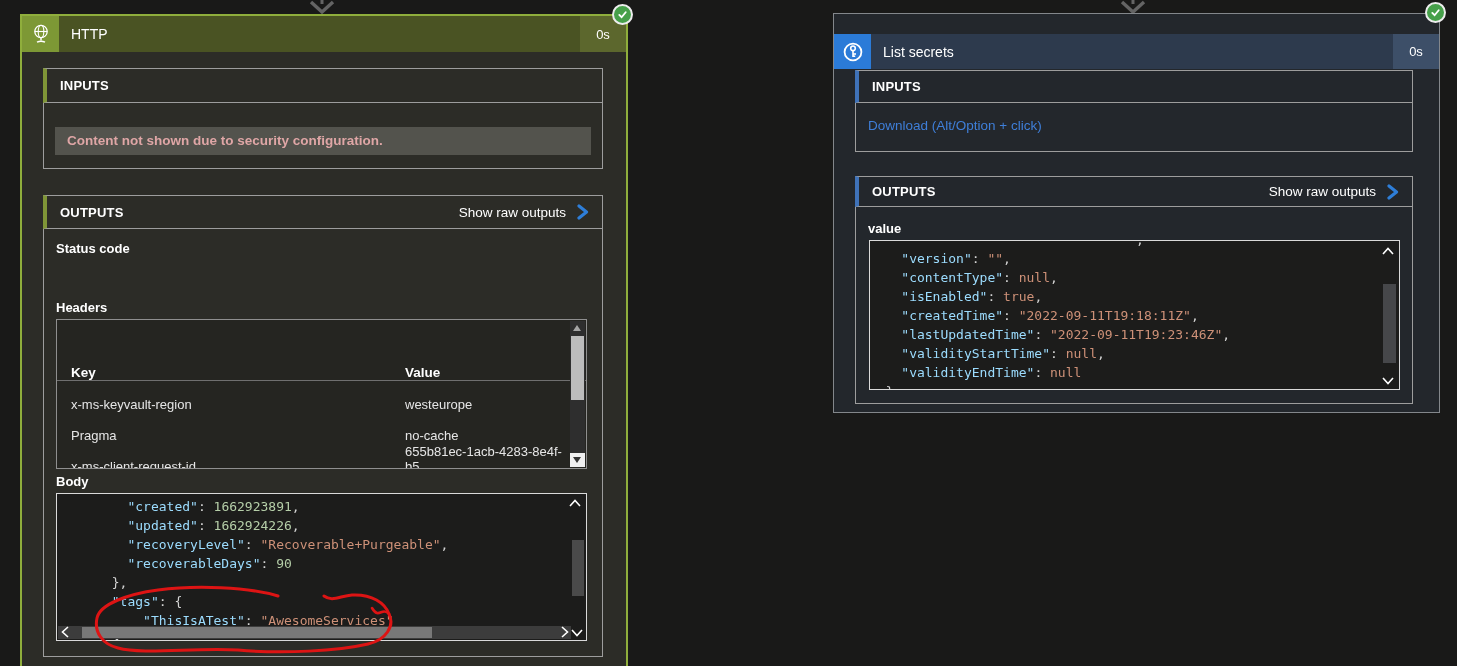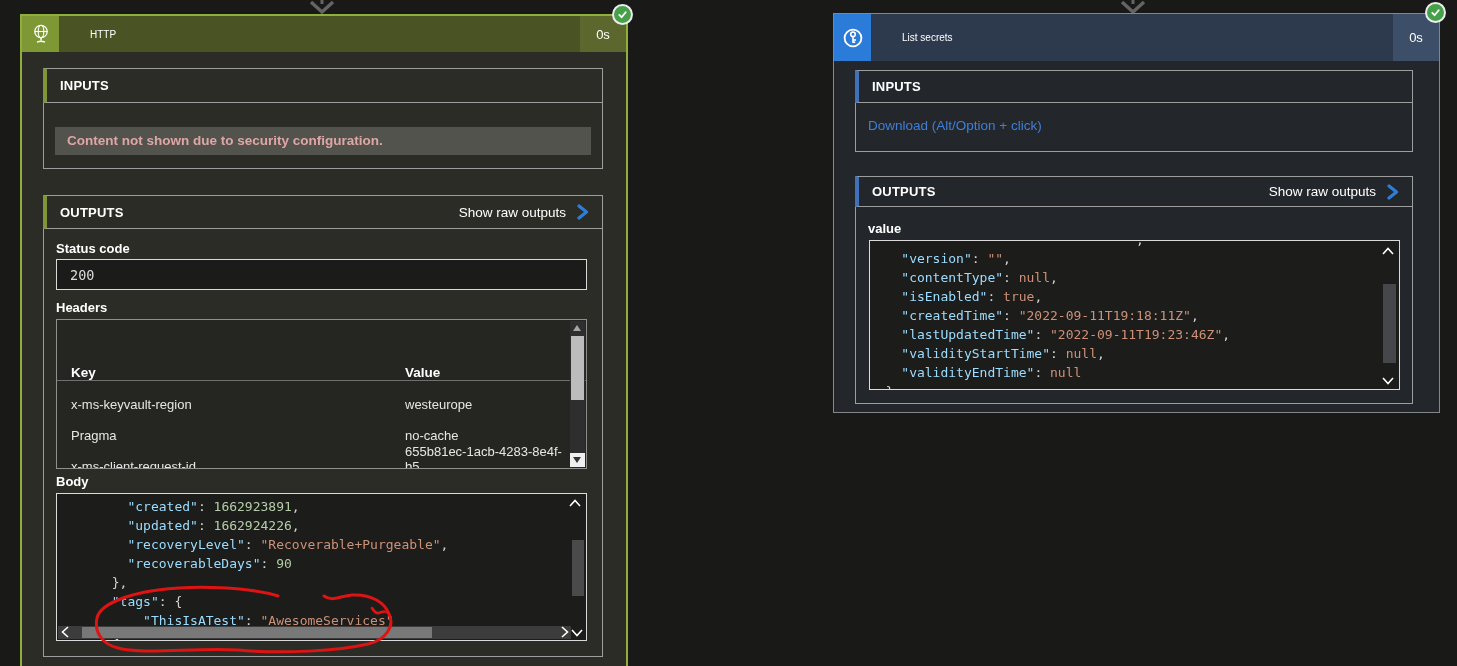--- a/index.html
+++ b/index.html
@@ -8,27 +8,27 @@
 
   
   .flow-arrow{position:absolute;top:0;}
 
   
   .card{position:absolute;box-sizing:border-box;}
   .card-http{left:20px;top:14px;width:608px;height:658px;border:2px solid #8fae3c;background:#2c2c27;}
   .card-secrets{left:833px;top:13px;width:607px;height:400px;border:1px solid #83878b;background:#23272c;}
 
   .card-header{position:absolute;left:0;top:0;right:0;height:36px;display:flex;align-items:stretch;cursor:pointer;}
-  .card-secrets .card-header{height:47px;}
+  .card-secrets .card-header{height:35px;margin-top:20px;}
   .http-header{background:#4a5323;}
   .secrets-header{background:#2d3a4d;}
   .icon-box{width:37px;display:flex;align-items:center;justify-content:center;flex:none;}
   .http-iconbox{background:#7d9835;}
   .secrets-iconbox{background:#2b7bd8;}
-  .card-title{flex:1;display:flex;align-items:center;padding-left:31px;color:#fff;font-size:10px;}
+  .card-title{flex:1;display:flex;align-items:center;padding-left:12px;color:#fff;font-size:14px;}
   .duration{width:46px;flex:none;display:flex;align-items:center;justify-content:center;color:#fff;font-size:13px;}
   .http-duration{background:#5c672d;}
   .secrets-duration{background:#3d4f68;}
 
   .status-badge{position:absolute;right:-7px;top:-12px;width:17px;height:17px;border-radius:50%;
                 background:#46a04a;border:2px solid #ededed;display:flex;align-items:center;justify-content:center;z-index:5;}
 
   
   .sec{position:absolute;}
   .sec-header{box-sizing:border-box;border:1px solid #9d9d9d;display:flex;align-items:center;padding:0 13px;}
@@ -148,21 +148,20 @@
         <div class="raw-link">
           <span>Show raw outputs</span>
           <svg width="12" height="16" viewBox="0 0 12 16">
             <path d="M2,2 L9.5,8 L2,14" stroke="#2e7ed8" stroke-width="3.2" fill="none" stroke-linecap="round" stroke-linejoin="round"></path>
           </svg>
         </div>
       </div>
       <div class="sec-body">
 
         <div class="fld-label" style="left:12px;top:12px">Status code</div>
-        <input class="status-input" readonly="" value="200" style="">
 
         <div class="fld-label" style="left:12px;top:71px">Headers</div>
 
         <div class="htable">
           <div class="hrow head">
             <div class="hcell">Key</div>
             <div class="hcell">Value</div>
           </div>
           <div>
               <div class="hrow">

